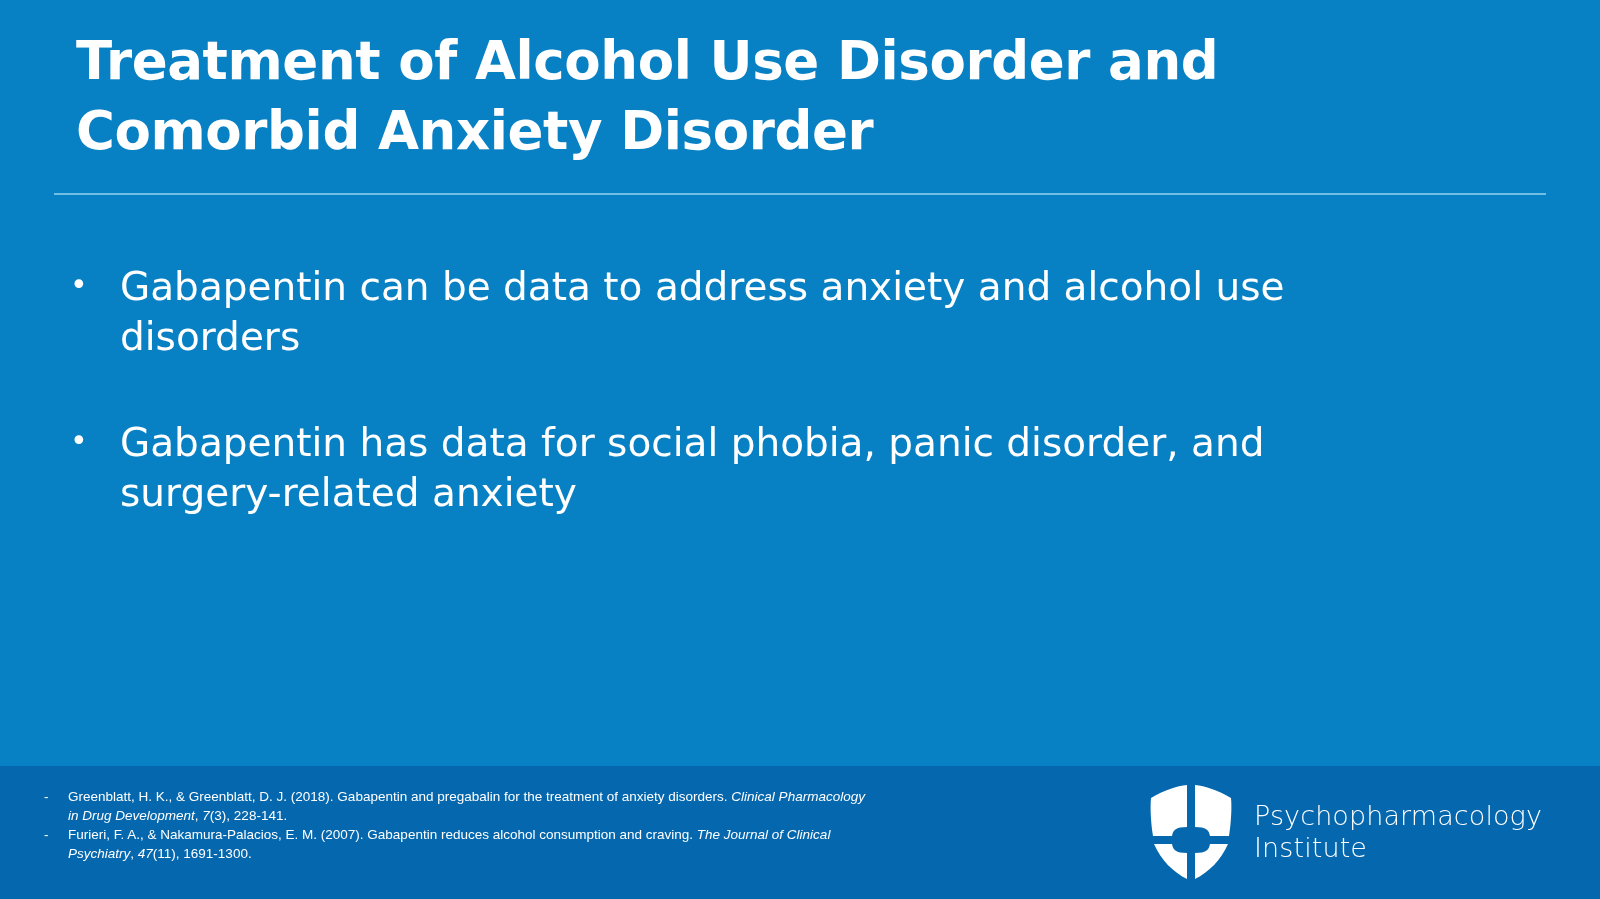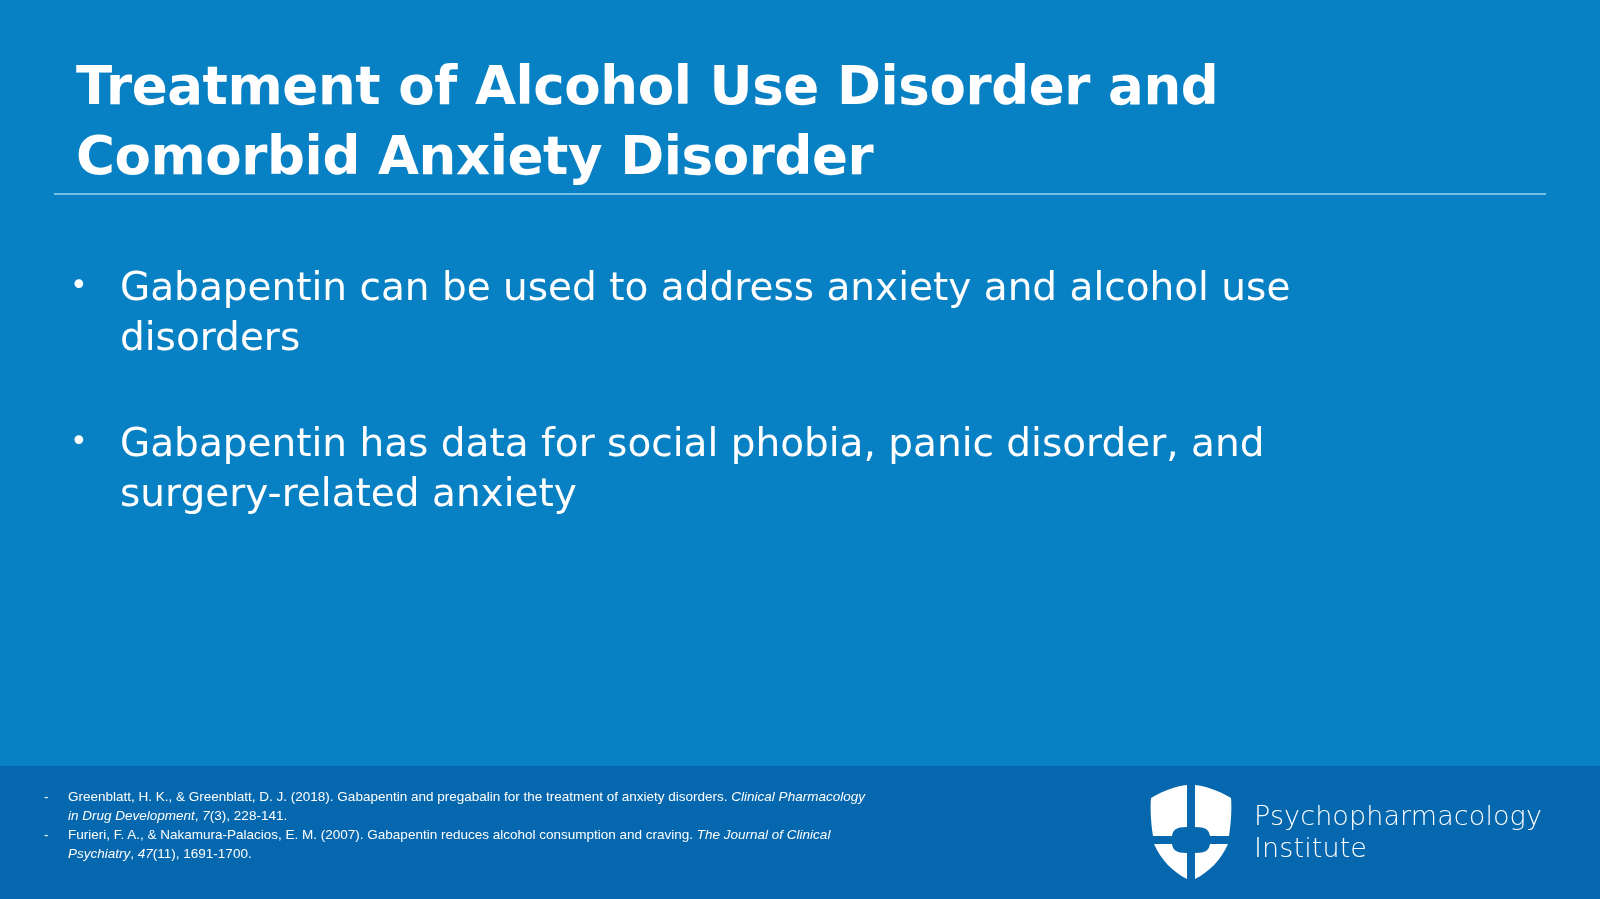--- a/index.html
+++ b/index.html
@@ -14,21 +14,21 @@
     background: #0880c4;
     overflow: hidden;
     font-family: "Liberation Sans", sans-serif;
     -webkit-font-smoothing: antialiased;
   }
 
   
   .title-block {
     position: absolute;
     left: 76px;
-    top: 51px;
+    top: 26px;
     width: 1470px;
   }
   .slide-title {
     margin: 0;
     color: #ffffff;
     font-family: "DejaVu Sans", sans-serif;
     font-size: 53px;
     font-weight: 700;
     line-height: 1.33;
     letter-spacing: -0.4px;
@@ -142,38 +142,38 @@
 
   <div class="title-block">
     <h1 class="slide-title">Treatment of Alcohol Use Disorder and
 Comorbid Anxiety Disorder</h1>
   </div>
   <div class="title-rule"></div>
 
   <ul class="body-list">
     <li class="bullet-item">
       <span class="bullet-marker">•</span>
-      <span class="bullet-text">Gabapentin can be used to address anxiety and alcohol use disorders</span>
+      <span class="bullet-text">Gabapentin can be data to address anxiety and alcohol use disorders</span>
     </li>
     <li class="bullet-item">
       <span class="bullet-marker">•</span>
       <span class="bullet-text">Gabapentin has data for social phobia, panic disorder, and surgery-related anxiety</span>
     </li>
   </ul>
 
   <div class="footer-band">
 
     <ul class="refs">
       <li class="ref-item">
         <span class="ref-marker">-</span>
         <span class="ref-text"><span>Greenblatt, H. K., &amp; Greenblatt, D. J. (2018). Gabapentin and pregabalin for the treatment of anxiety disorders. </span><i>Clinical Pharmacology in Drug Development</i><span>, </span><i>7</i><span>(3), 228-141.</span></span>
       </li>
       <li class="ref-item">
         <span class="ref-marker">-</span>
-        <span class="ref-text"><span>Furieri, F. A., &amp; Nakamura-Palacios, E. M. (2007). Gabapentin reduces alcohol consumption and craving. </span><i>The Journal of Clinical Psychiatry</i><span>, </span><i>47</i><span>(11), 1691-1700.</span></span>
+        <span class="ref-text"><span>Furieri, F. A., &amp; Nakamura-Palacios, E. M. (2007). Gabapentin reduces alcohol consumption and craving. </span><i>The Journal of Clinical Psychiatry</i><span>, </span><i>47</i><span>(11), 1691-1300.</span></span>
       </li>
     </ul>
 
     <div class="logo">
       <svg class="logo-mark" viewBox="0 0 88 96" aria-hidden="true">
 
         <path d="M4 14 C17 6 30 2 40 1 L40 43 C29 43 26 46 25 52 L6 52 C4 40 3 24 4 14 Z" fill="#ffffff"></path>
 
         <path d="M84 14 C71 6 58 2 48 1 L48 43 C59 43 62 46 63 52 L82 52 C84 40 85 24 84 14 Z" fill="#ffffff"></path>
 

